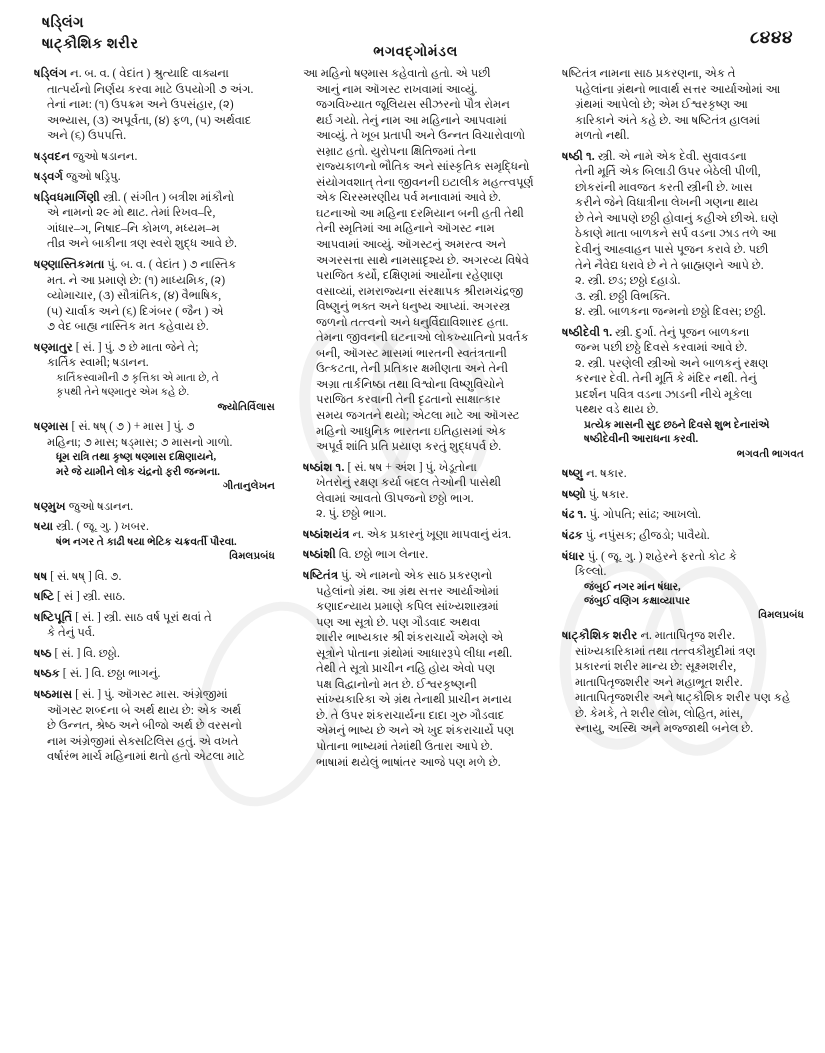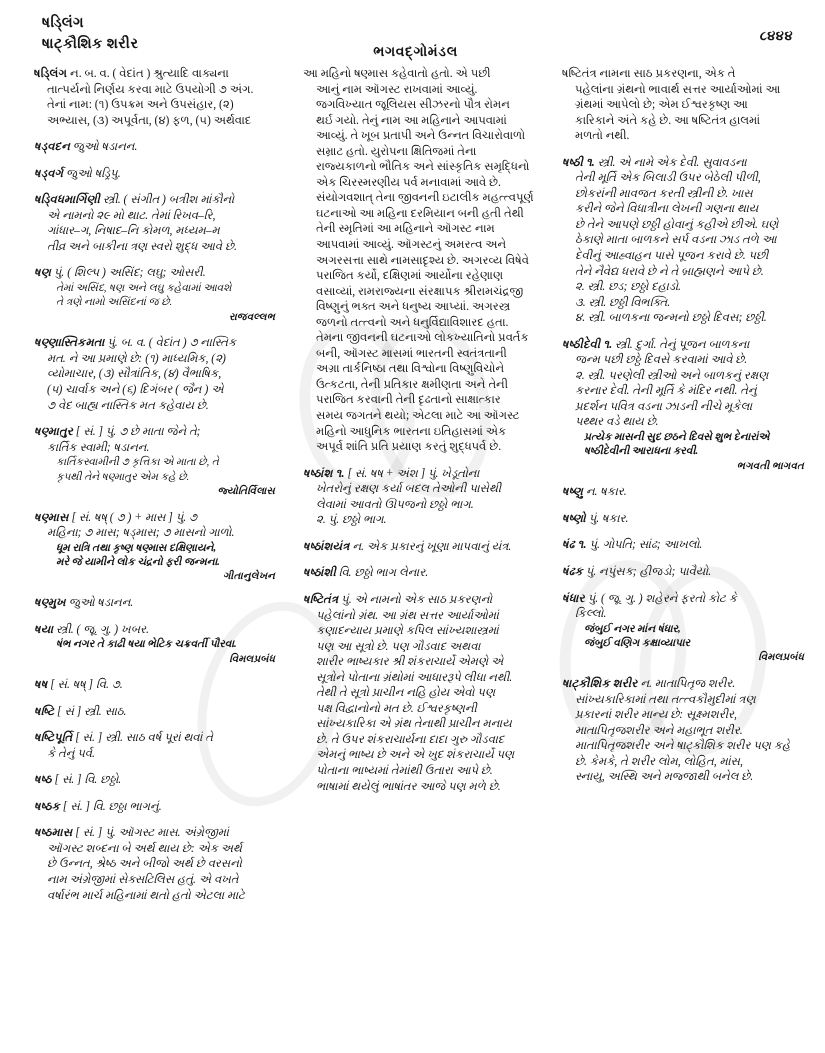--- a/index.html
+++ b/index.html
@@ -63,21 +63,21 @@
     text-align: center;
     font-weight: bold;
     font-size: 14px;
     letter-spacing: .6px;
   }
   .rh-right {
     position: absolute;
     right: 8px;
     top: 16px;
     font-weight: bold;
-    font-size: 13px;
+    font-size: 17px;
     letter-spacing: .5px;
   }
 
   
   .columns {
     position: absolute;
     left: 34px;
     right: 18px;
     top: 66px;
     bottom: 10px;
@@ -96,21 +96,21 @@
   .col-1 { width: 256px; padding-right: 13px; }
   .col-2 { width: 258px; padding-left: 13px; padding-right: 13px; }
   .col-3 { width: 258px; padding-left: 14px; }
 
   
   .entry {
     margin: 0 0 1px 0;
     padding: 0;
     text-indent: 0;
   }
-  .entry + .entry { margin-top: 11px; font-style: italic; }
+  .entry + .entry { margin-top: 5px; }
   .hw {
     font-weight: bold;
     letter-spacing: .15px;
   }
   .cont {
     display: block;
     padding-left: 13px;
     text-indent: 0;
   }
   .sense {
@@ -154,38 +154,33 @@
     <div class="rh-right">૮૪૪૪</div>
   </div>
 
   <div class="columns">
     <div class="col col-1">
         <div class="entry">
           <div><span class="hw">ષડ્લિંગ</span><span> ન. બ. વ. ( વેદાંત ) શ્રુત્યાદિ વાક્યના</span></div>
           <span class="cont">તાત્પર્યનો નિર્ણય કરવા માટે ઉપયોગી ૭ અંગ.</span>
           <span class="cont">તેનાં નામ: (૧) ઉપક્રમ અને ઉપસંહાર, (૨)</span>
           <span class="cont">અભ્યાસ, (૩) અપૂર્વતા, (૪) ફળ, (૫) અર્થવાદ</span>
+          <span class="cont">અને (૬) ઉપપત્તિ.</span>
         </div>
         <div class="entry">
           <div><span class="hw">ષડ્વદન</span><span> જુઓ ષડાનન.</span></div>
         </div>
         <div class="entry">
           <div><span class="hw">ષડ્વર્ગ</span><span> જુઓ ષડ્રિપુ.</span></div>
         </div>
         <div class="entry">
           <div><span class="hw">ષડ્વિધમાર્ગિણી</span><span> સ્ત્રી. ( સંગીત ) બત્રીશ માંકૌનો</span></div>
           <span class="cont">એ નામનો ૨૯ મો થાટ. તેમાં રિખવ–રિ,</span>
           <span class="cont">ગાંધાર–ગ, નિષાદ–નિ કોમળ, મધ્યમ–મ</span>
           <span class="cont">તીવ્ર અને બાકીના ત્રણ સ્વરો શુદ્ધ આવે છે.</span>
-        </div>
-        <div class="entry">
-          <div><span class="hw">ષણ</span><span> પું. ( શિલ્પ ) અસિંદ; લઘુ; ઓસરી.</span></div>
-          <span class="quote">તેમાં અસિંદ, ષણ અને લઘુ કહેવામાં આવશે</span>
-          <span class="quote">તે ત્રણે નામો અસિંદનાં જ છે.</span>
-          <span class="cite">રાજવલ્લભ</span>
         </div>
         <div class="entry">
           <div><span class="hw">ષણ્ણાસ્તિકમતા</span><span> પું. બ. વ. ( વેદાંત ) ૭ નાસ્તિક</span></div>
           <span class="cont">મત. ને આ પ્રમાણે છે: (૧) માધ્યમિક, (૨)</span>
           <span class="cont">વ્યોમાચાર, (૩) સૌત્રાંતિક, (૪) વૈભાષિક,</span>
           <span class="cont">(૫) ચાર્વાક અને (૬) દિગંબર ( જૈન ) એ</span>
           <span class="cont">૭ વેદ બાહ્ય નાસ્તિક મત કહેવાય છે.</span>
         </div>
         <div class="entry">
           <div><span class="hw">ષણ્માતુર</span><span> [ સં. ] પું. ૭ છે માતા જેને તે;</span></div>
@@ -235,34 +230,34 @@
       </div>
     <div class="col col-2">
         <div class="entry">
           <div><span>આ મહિનો ષણ્માસ કહેવાતો હતો. એ પછી</span></div>
           <span class="cont">આનું નામ ઑગસ્ટ રાખવામાં આવ્યું.</span>
           <span class="cont">જગવિખ્યાત જૂલિયસ સીઝરનો પૌત્ર રોમન</span>
           <span class="cont">થર્ઇ ગયો. તેનું નામ આ મહિનાને આપવામાં</span>
           <span class="cont">આવ્યું. તે ખૂબ પ્રતાપી અને ઉન્નત વિચારોવાળો</span>
           <span class="cont">સમ્રાટ હતો. યુરોપના ક્ષિતિજમાં  તેના</span>
           <span class="cont">રાજ્યકાળનો ભૌતિક અને સાંસ્કૃતિક સમૃદ્ધિનો</span>
+          <span class="cont">સંયોગવશાત્ તેના જીવનની ઇટાલીક મહત્ત્વપૂર્ણ</span>
           <span class="cont">એક ચિરસ્મરણીય પર્વ મનાવામાં આવે છે.</span>
-          <span class="cont">સંયોગવશાત્ તેના જીવનની ઇટાલીક મહત્ત્વપૂર્ણ</span>
           <span class="cont">ઘટનાઓ આ મહિના દરમિયાન બની હતી તેથી</span>
           <span class="cont">તેની સ્મૃતિમાં આ મહિનાને ઑગસ્ટ નામ</span>
           <span class="cont">આપવામાં આવ્યું. ઑગસ્ટનું અમરત્વ અને</span>
           <span class="cont">અગરસત્તા સાથે નામસાદૃશ્ય છે. અગરવ્ય વિષેવે</span>
           <span class="cont">પરાજિત કર્યો, દક્ષિણમાં આર્યોના રહેણાણ</span>
           <span class="cont">વસાવ્યાં, રામરાજ્યના સંરક્ષાપક શ્રીરામચંદ્રજી</span>
           <span class="cont">વિષ્ણુનું ભક્ત અને ધનુષ્ય આપ્યાં. અગરસ્ત્ર</span>
           <span class="cont">જળનો તત્ત્વનો અને ધનુર્વિદ્યાવિશારદ હતા.</span>
           <span class="cont">તેમના જીવનની ઘટનાઓ લોકખ્યાતિનો પ્રવર્તક</span>
           <span class="cont">બની, ઑગસ્ટ માસમાં ભારતની સ્વતંત્રતાની</span>
+          <span class="cont">ઉત્કટતા, તેની પ્રતિકાર ક્ષમીણતા અને તેની</span>
           <span class="cont">અગ્રા તાર્કનિષ્ઠા તથા વિશ્વોના વિષ્ણુવિચોને</span>
-          <span class="cont">ઉત્કટતા, તેની પ્રતિકાર ક્ષમીણતા અને તેની</span>
           <span class="cont">પરાજિત કરવાની તેની દૃઢતાનો સાક્ષાત્કાર</span>
           <span class="cont">સમય જગતને થયો; એટલા માટે આ ઑગસ્ટ</span>
           <span class="cont">મહિનો  આધુનિક ભારતના ઇતિહાસમાં એક</span>
           <span class="cont">અપૂર્વ શાંતિ પ્રતિ પ્રયાણ કરતું શુદ્ધપર્વ છે.</span>
         </div>
         <div class="entry">
           <div><span class="hw">ષષ્ઠાંશ ૧.</span><span> [ સં. ષષ + અંશ ] પું. ખેડૂતોના</span></div>
           <span class="cont">ખેતરોનું રક્ષણ કર્યા બદલ તેઓની પાસેથી</span>
           <span class="cont">લેવામાં આવતો ઊપજનો છઠ્ઠો ભાગ.</span>
           <span class="sense">૨. પું. છઠ્ઠો ભાગ.</span>

